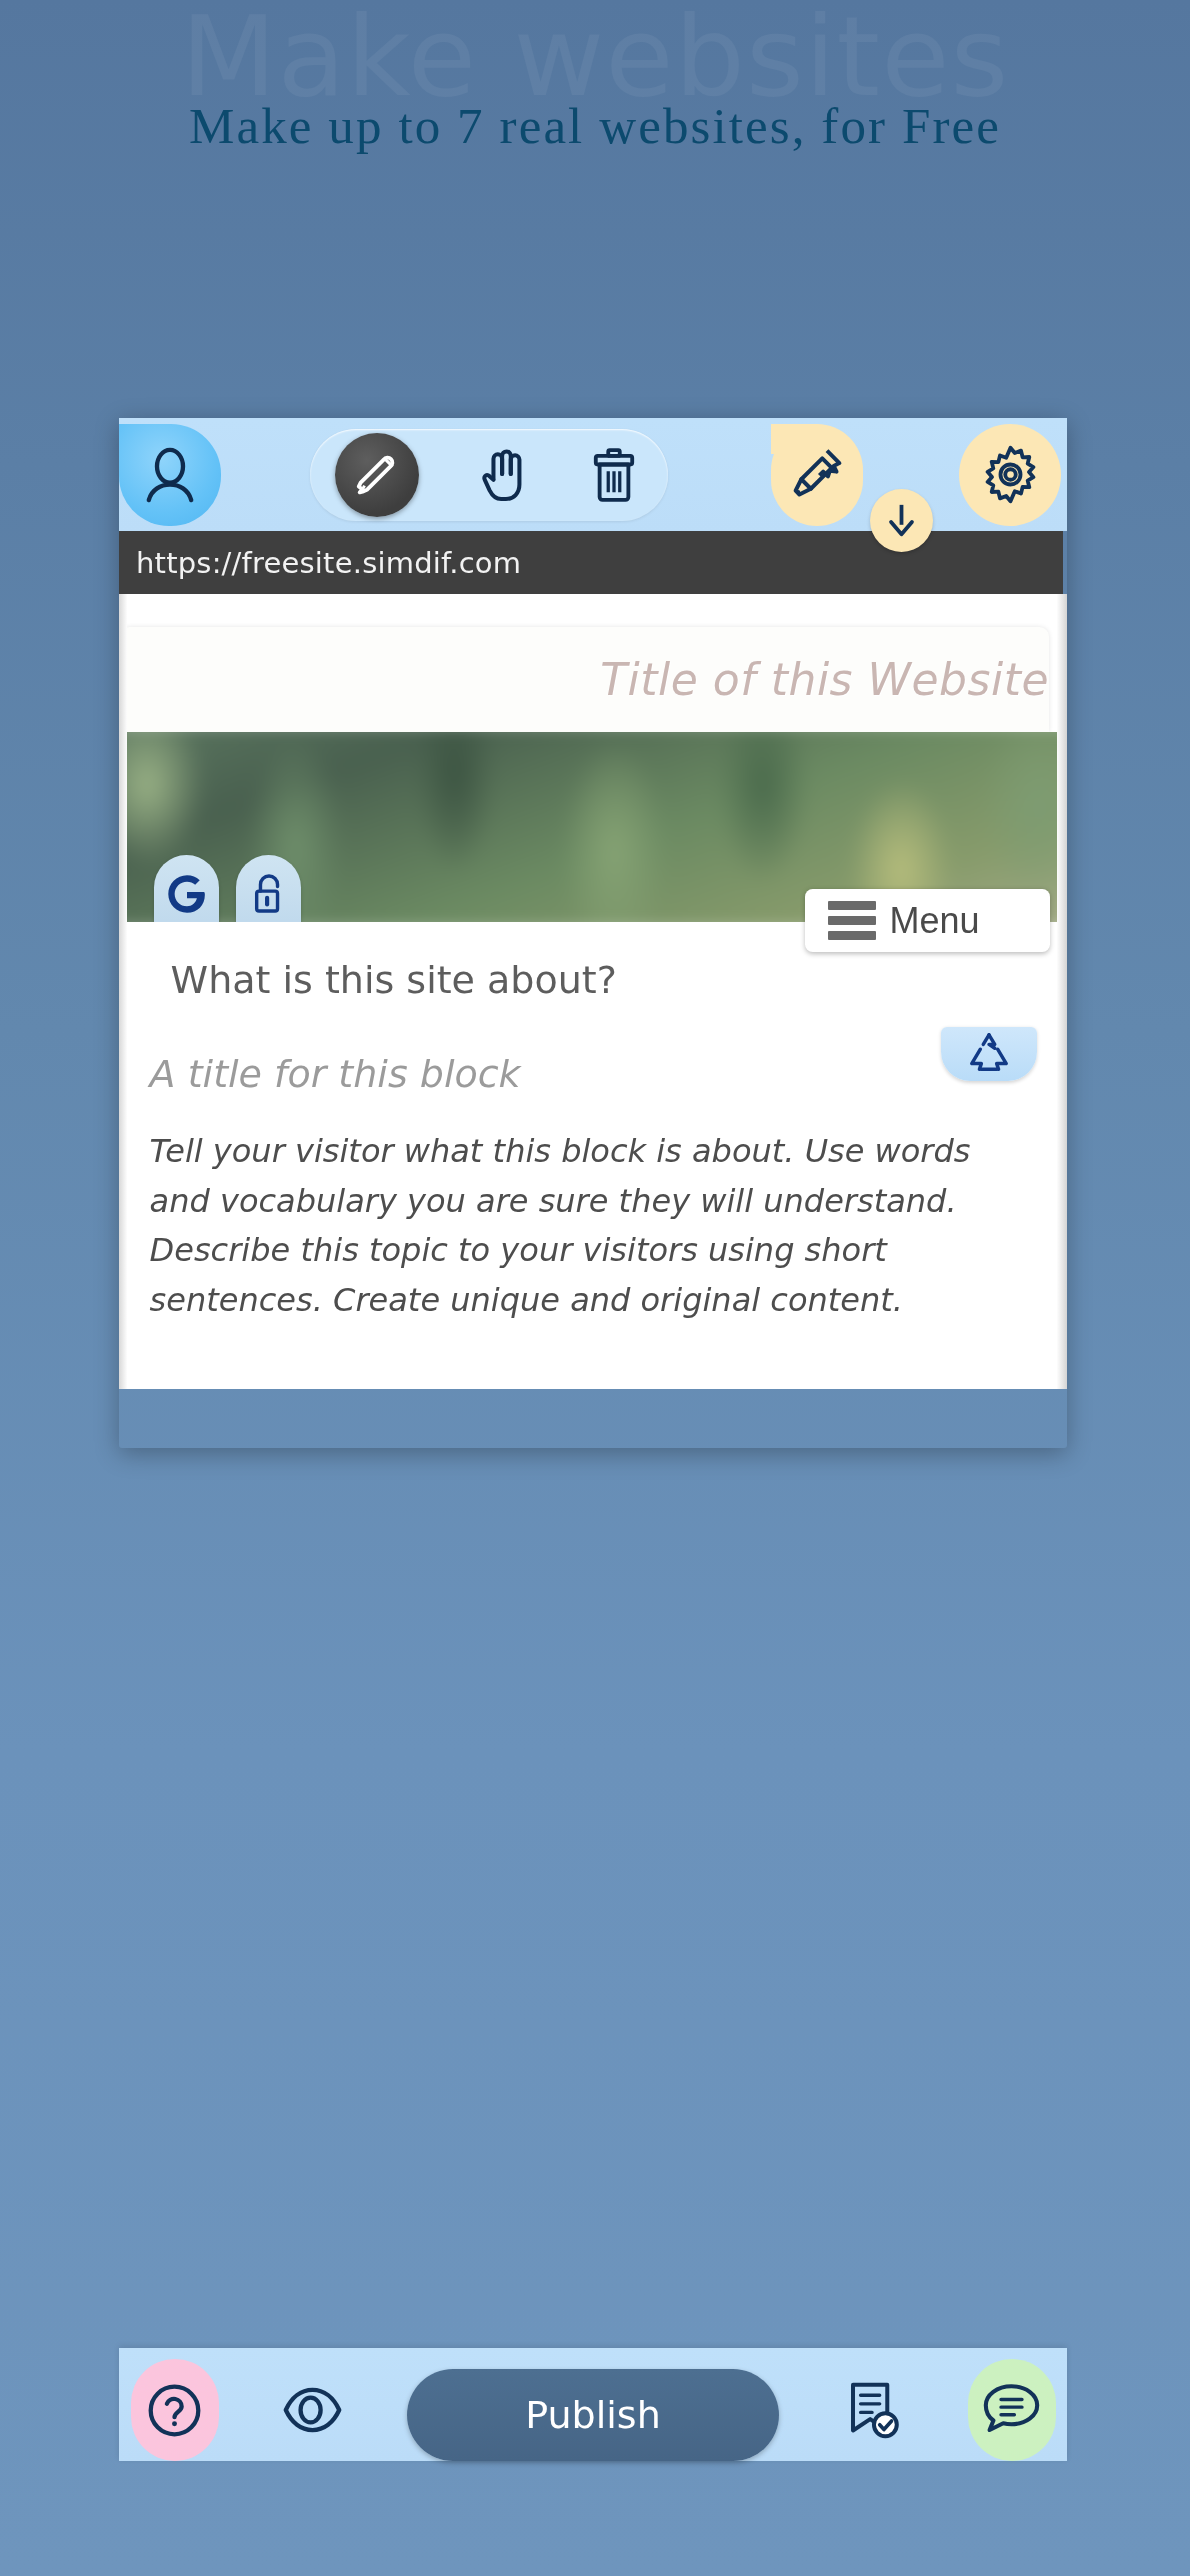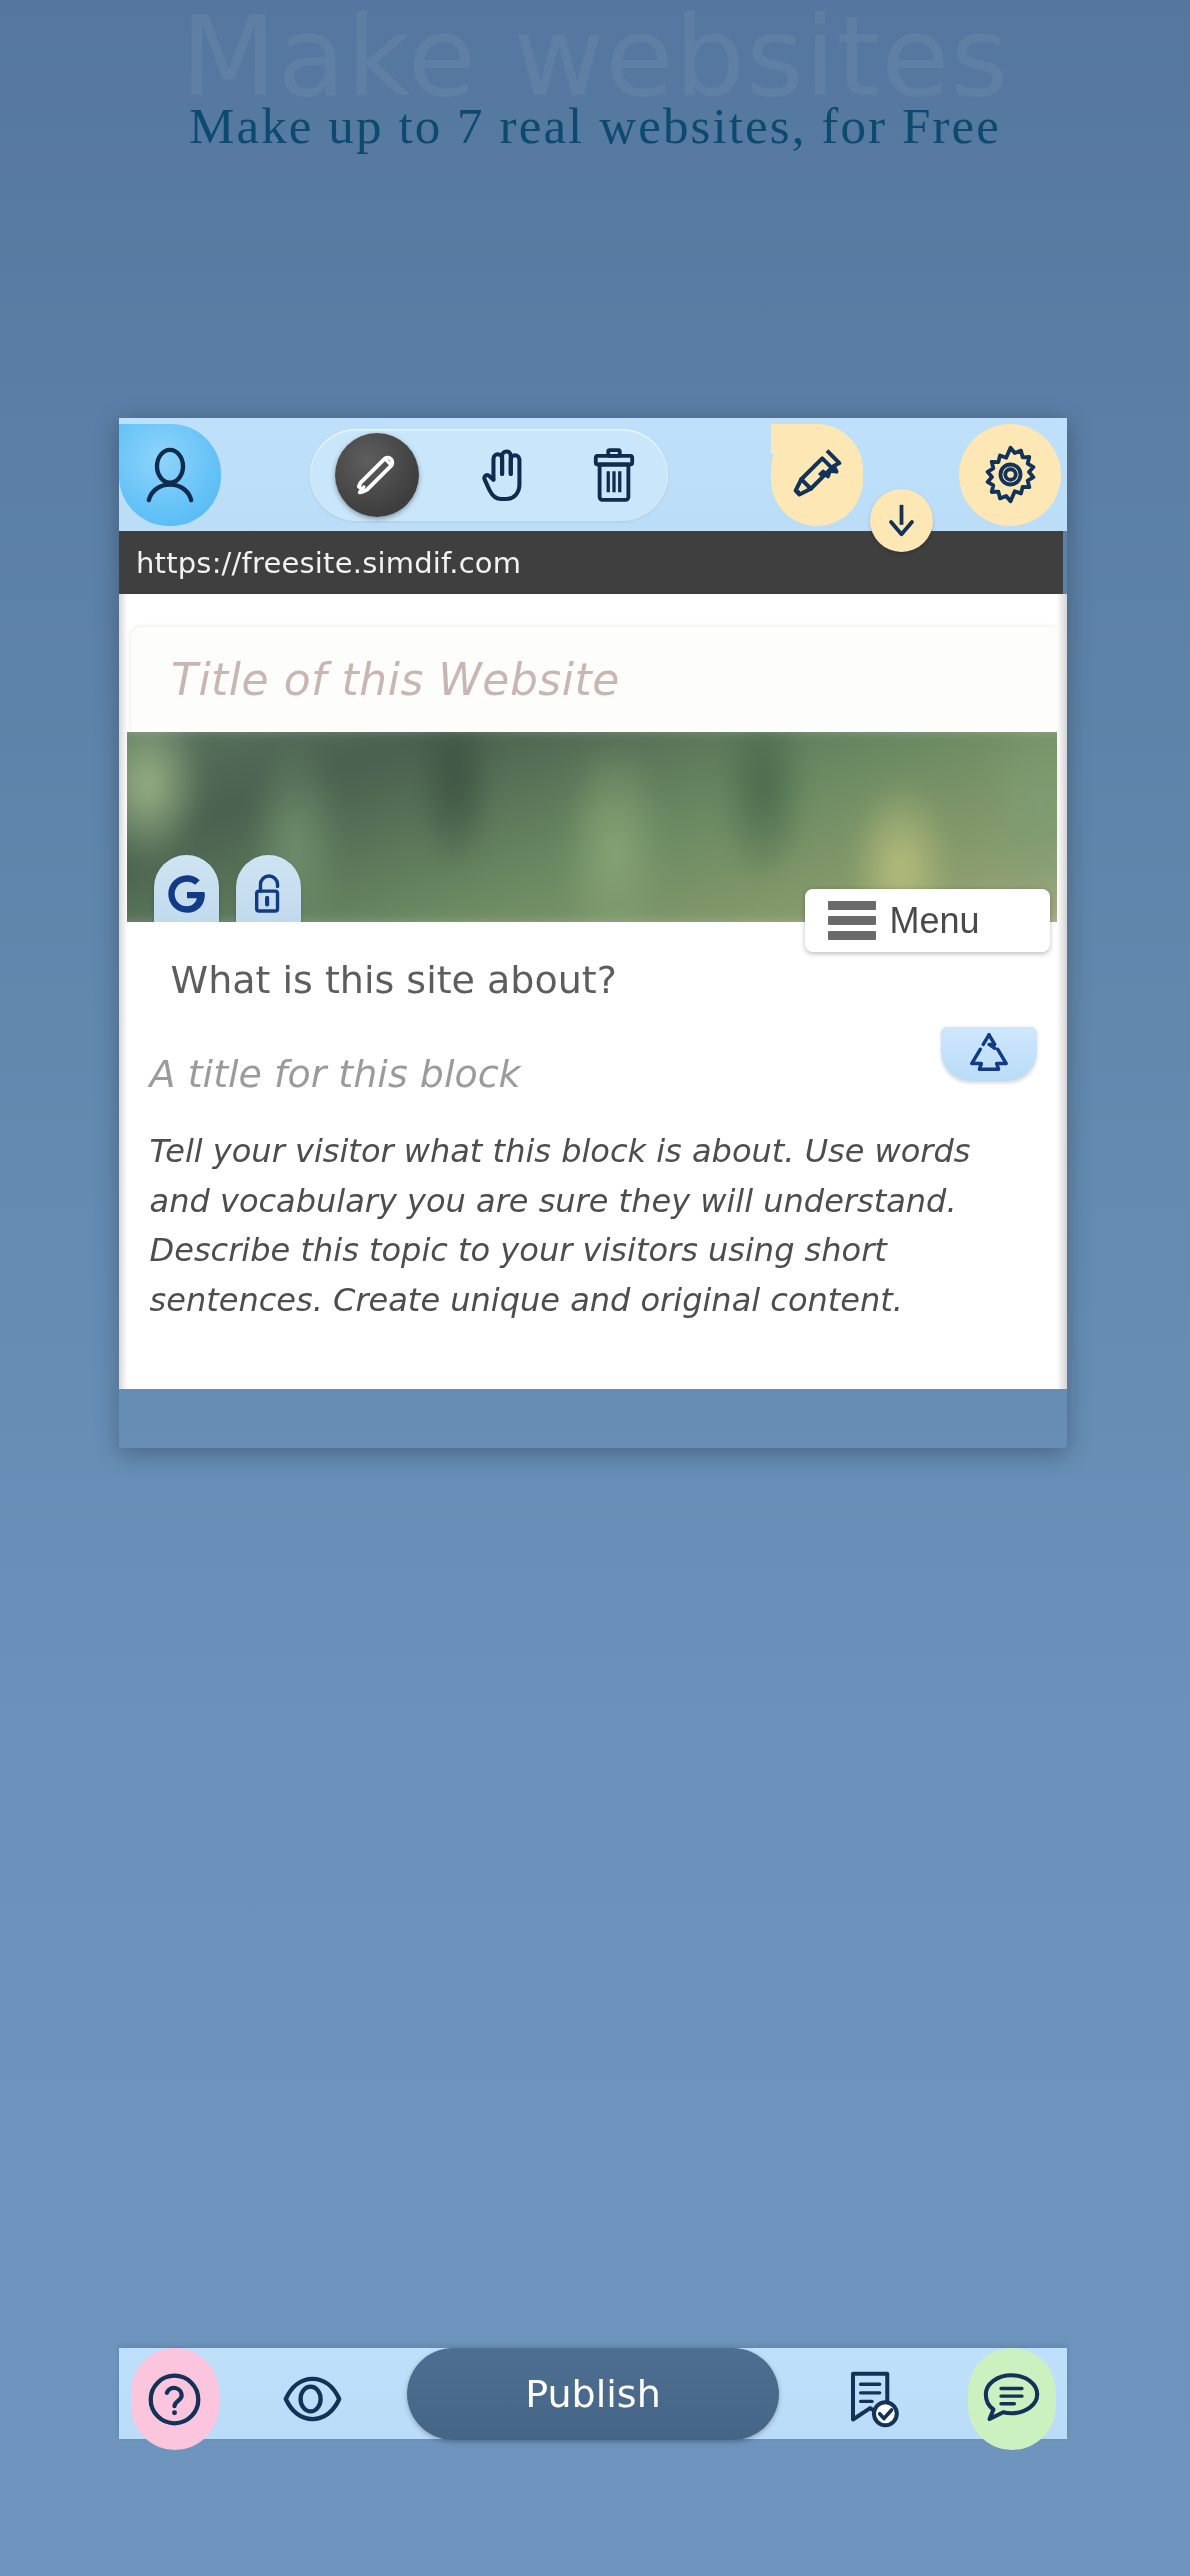--- a/index.html
+++ b/index.html
@@ -86,24 +86,24 @@
     color:#f2f2f2; font-size:29px; padding-left:17px;
     font-family:"DejaVu Sans", sans-serif; letter-spacing:0.2px;
   }
 
   
   .canvas{
     position:absolute; left:119px; top:594px; width:948px; height:795px;
     overflow:hidden; background:#ffffff; z-index:2;
   }
   .site-card{
-    position:absolute; left:12px; top:33px; width:929px; height:105px;
+    position:absolute; left:1px; top:33px; width:929px; height:105px;
     background:#fdfdfb; border-radius:9.6px 9.6px 0 0;
     box-shadow:0 0 5.8px rgba(0,0,0,0.10);
-    display:flex; align-items:center;
+    display:flex; align-items:center;justify-content:flex-end;
   }
   .site-title{
     font-style:italic; font-size:44px; color:#c9b6b2;
     padding-left:40px; letter-spacing:0.5px;
     text-shadow:1px 1px 0 rgba(255,255,255,0.9);
     font-family:"DejaVu Sans", sans-serif;
   }
   .hero{
     position:absolute; left:0px; top:138px; width:948px; height:190px;
     overflow:hidden;
@@ -164,23 +164,23 @@
     font-style:italic; font-size:32px; line-height:1.55; color:#4d4d4d;
     padding:31px 44px 0 21px; font-family:"DejaVu Sans", sans-serif;
   }
 
   
   .scroll-l{position:absolute;left:0;top:0;width:7.7px;height:100%;background:linear-gradient(90deg,#d8d8d8,#fdfdfd);z-index:3;}
   .scroll-r{position:absolute;right:0;top:0;width:9.6px;height:100%;background:linear-gradient(270deg,#d4d4d4,#fdfdfd);z-index:3;}
 
   
   .bottombar{
-    position:absolute; left:119px; top:2348px; width:948px; height:91px;
+    position:absolute; left:119px; top:2348px; width:948px; height:113px;
     background:linear-gradient(180deg,#bfe0fa 0%,#bbdcf8 100%);
-    display:flex; align-items:flex-start; justify-content:space-between;
+    display:flex; align-items:flex-end; justify-content:space-between;
     padding:0 11.5px; z-index:8;
     box-shadow:0 -1.9px 5.8px rgba(0,0,0,0.10);
     gap:44px;
   }
   .bb-pill{
     width:88px;height:102px;border-radius:44px;
     display:flex;align-items:center;justify-content:center;
   }
   .bb-help{background:#fbc5dd;}
   .bb-chat{background:#ccf1c0;}

